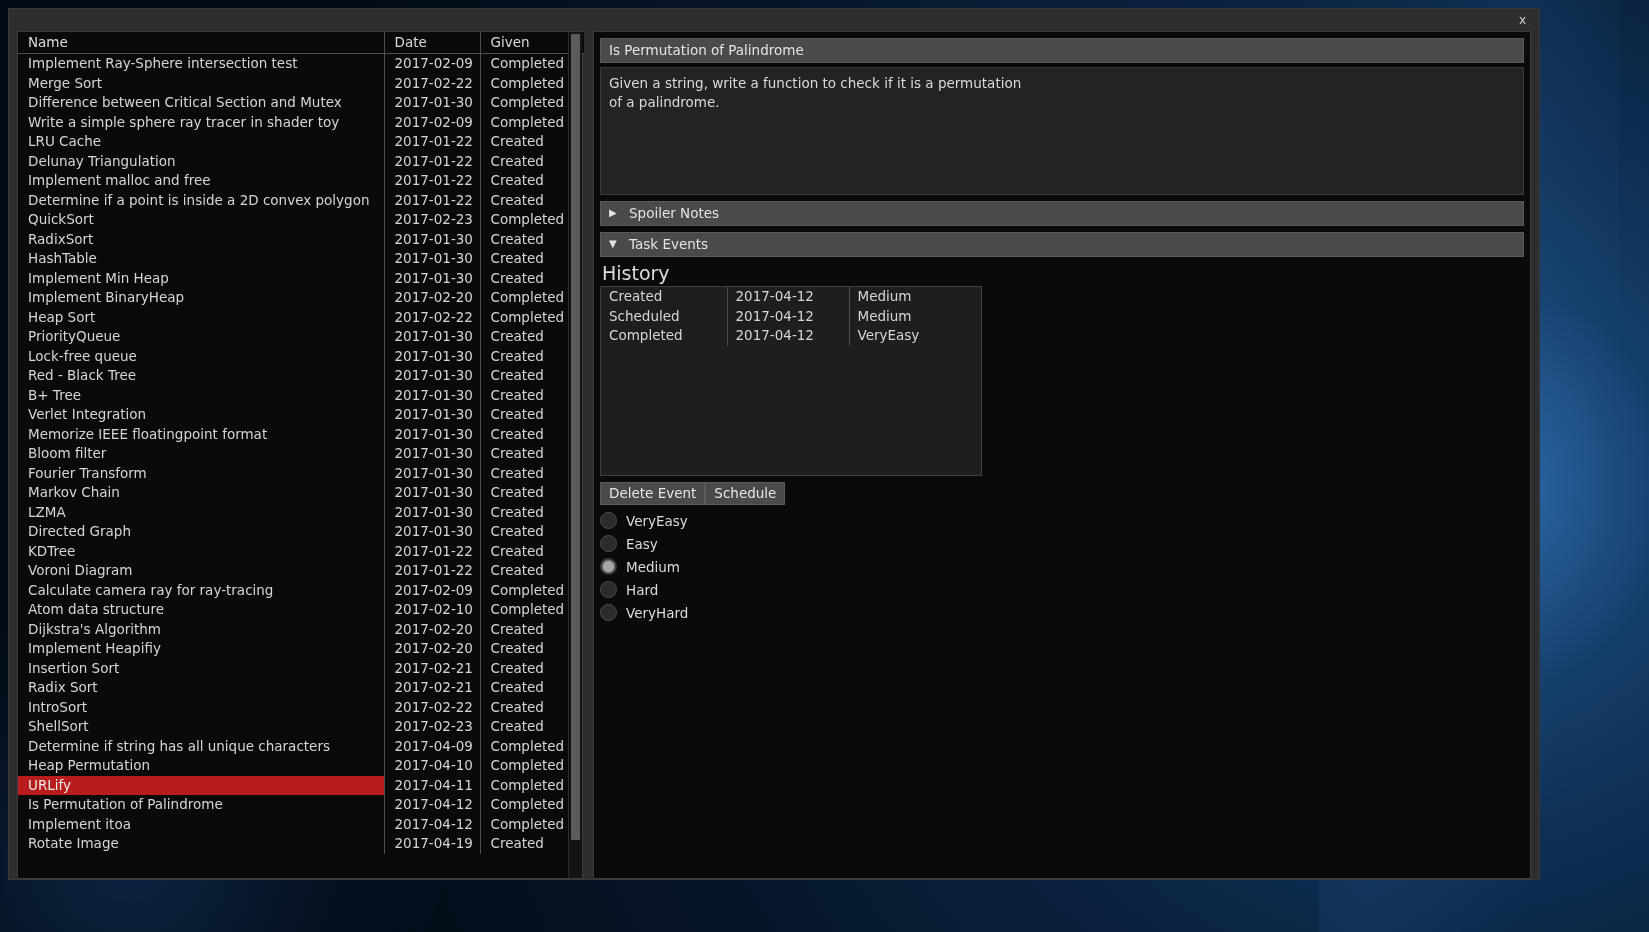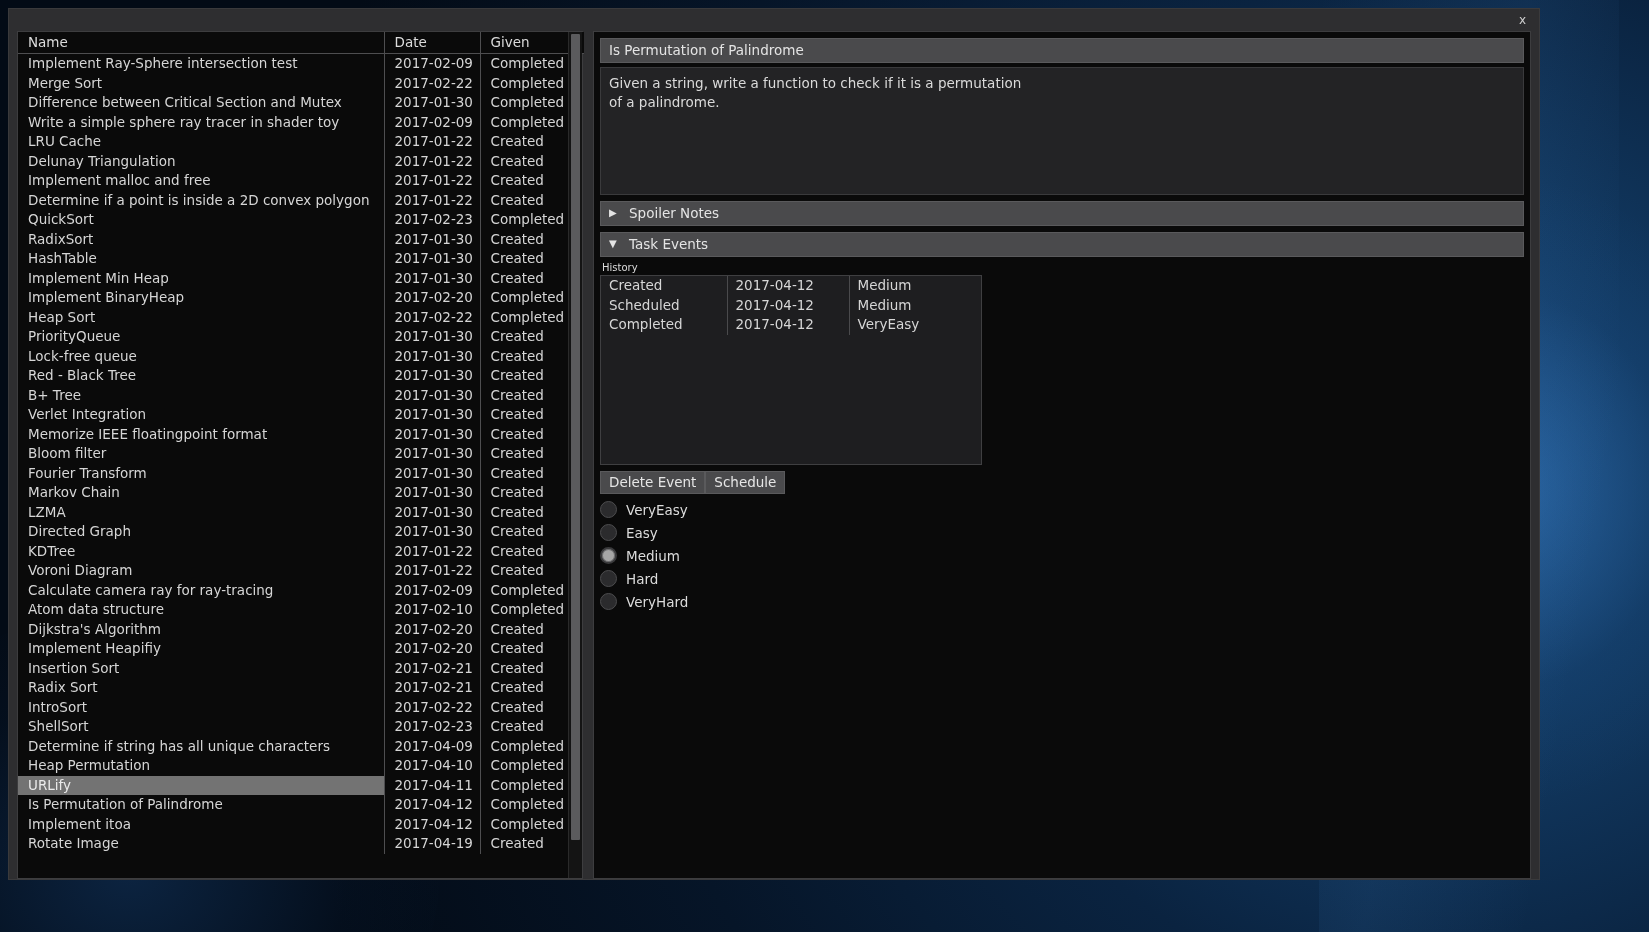--- a/index.html
+++ b/index.html
@@ -119,21 +119,21 @@
     white-space: nowrap;
     overflow: hidden;
     text-overflow: ellipsis;
     line-height: 17.5px;
     height: 19px;
   }
   #task-table tbody td.col-date,
   #task-table tbody td.col-status { border-left: 1px solid #4e4e50; }
 
   #task-table tbody tr.selected td.col-name {
-    background: #737373;
+    background: #b91c1c;
     color: #eaeaea;
   }
 
   
   #list-scrollbar {
     position: absolute;
     top: 0; right: 0; bottom: 0;
     width: 14px;
     background: #141414;
     border-left: 1px solid #2a2a2a;
@@ -199,21 +199,21 @@
     line-height: 1;
     color: #e4e4e4;
     display: inline-block;
     width: 11px;
   }
 
   #history-label {
     margin-top: 5px;
     padding-left: 2px;
     color: #dcdcdc;
-    font-size: 10px;
+    font-size: 19px;
   }
 
   #history-box {
     margin-top: 2px;
     width: 382px;
     height: 190px;
     background: #1e1e20;
     border: 1px solid #3f3f41;
     overflow: hidden;
   }

